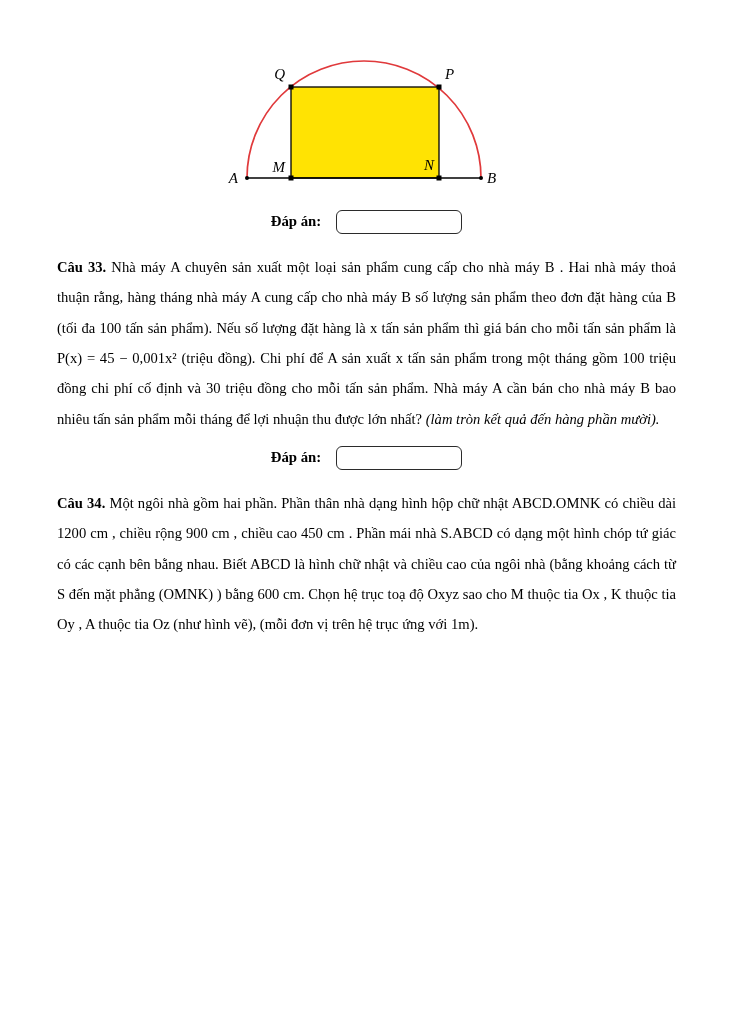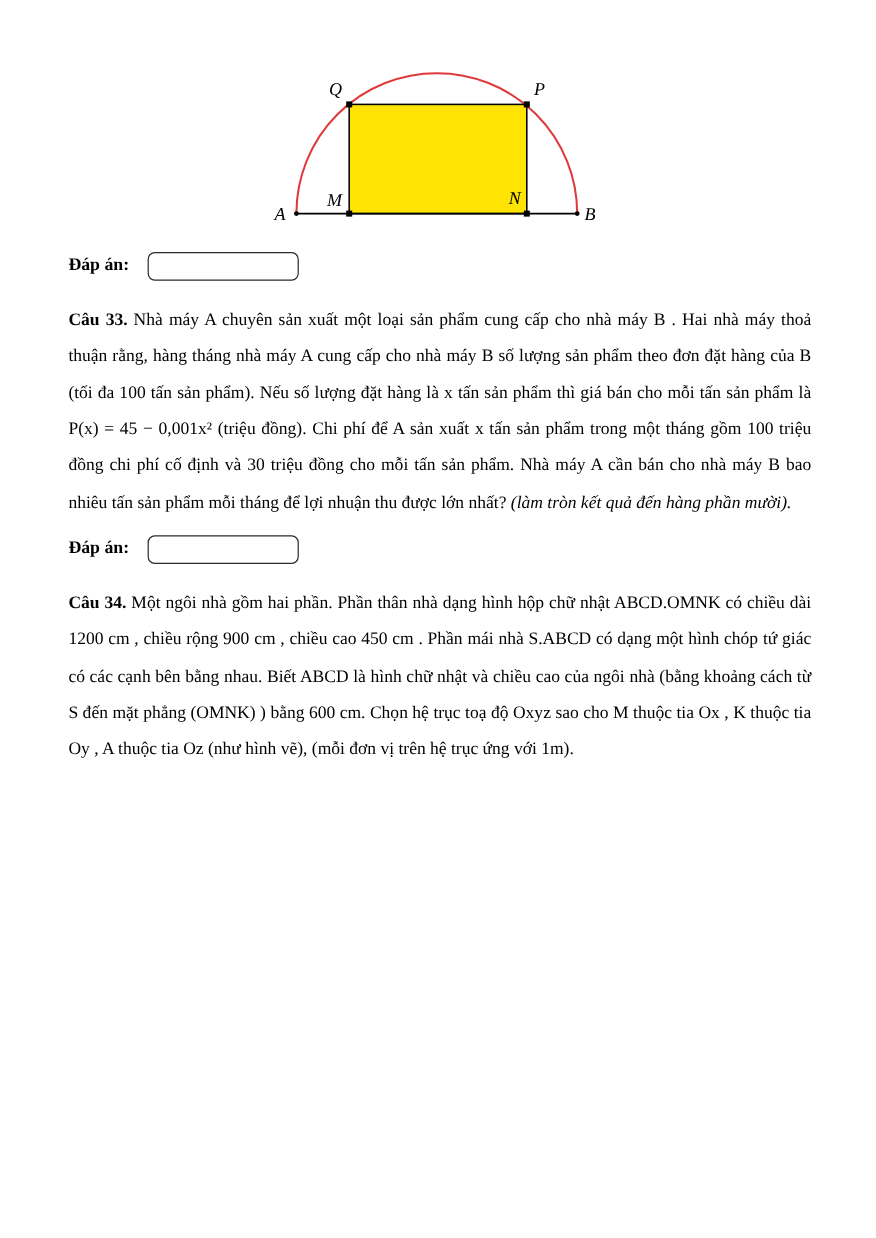--- a/index.html
+++ b/index.html
@@ -39,20 +39,21 @@
     font-family: "Liberation Serif", serif;
     font-style: italic;
     font-size: 15px;
   }
 
   .answer-row {
     display: flex;
     align-items: center;
     gap: 15px;
     margin: 12px 0 6px 0;
+    justify-content: center;
   }
   .answer-label {
     font-weight: bold;
     font-size: 14.8px;
     line-height: 1.6;
   }
   .answer-box {
     width: 124px;
     height: 22px;
     border: 1.3px solid #2b2b2b;

